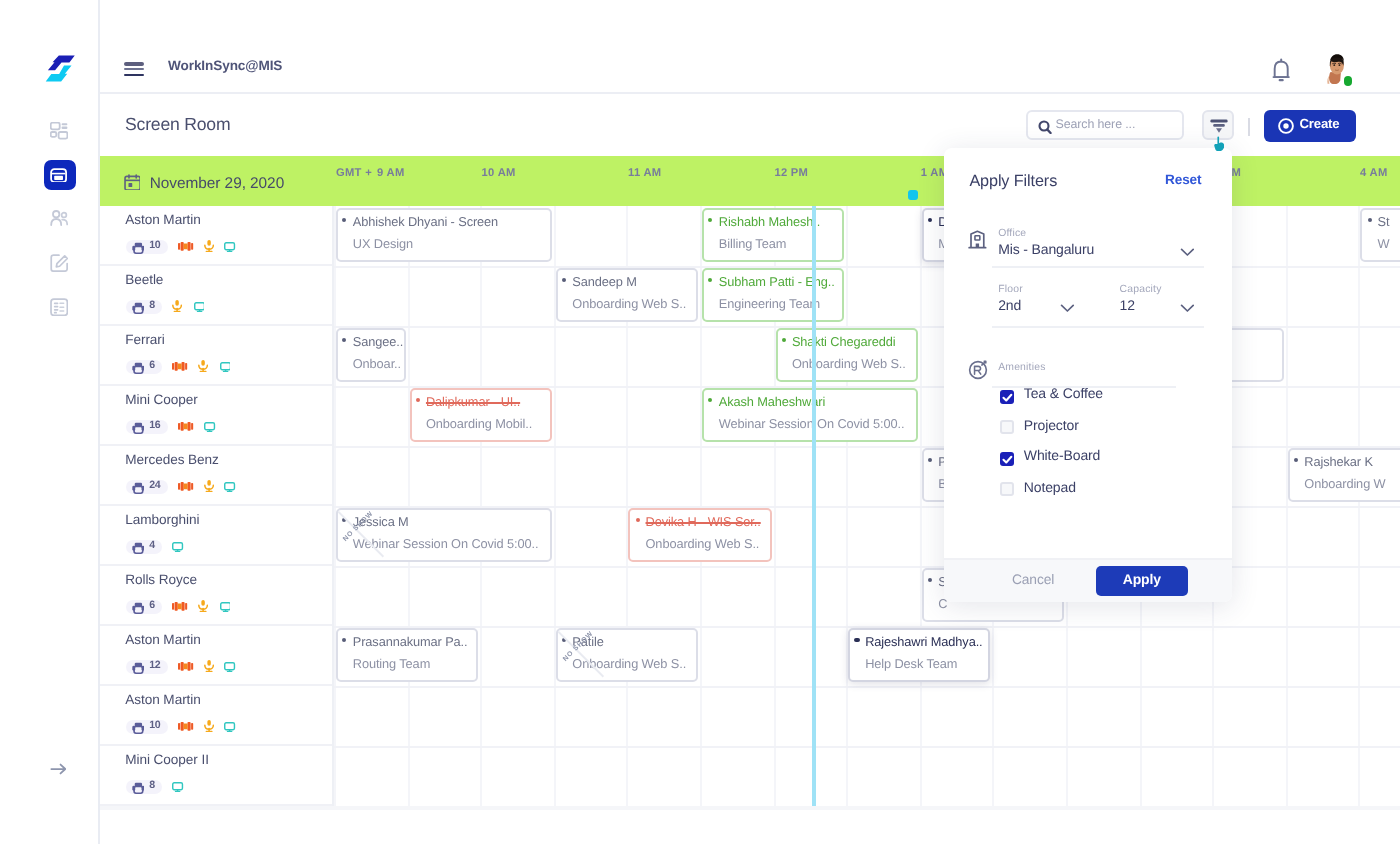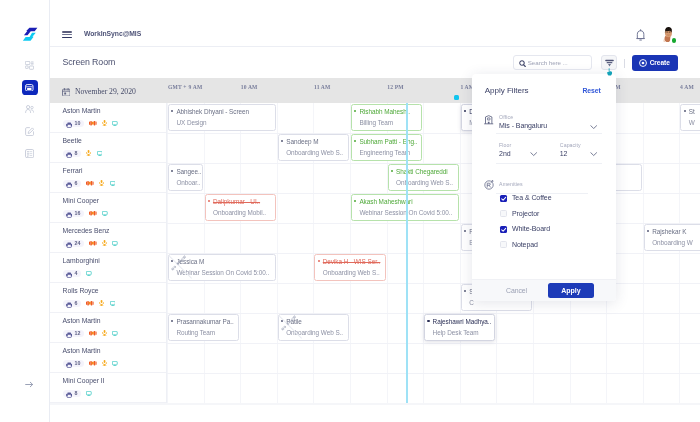--- a/index.html
+++ b/index.html
@@ -49,21 +49,21 @@
   .divider{position:absolute;left:574.3px;top:11.5px;width:1px;height:9.5px;background:#d9dbe4;}
   .createbtn{position:absolute;left:582.8px;top:7.8px;width:46.2px;height:16.2px;border-radius:3px;
              background:#1a35b5;color:#fff;}
   .createbtn .ci{position:absolute;left:7.2px;top:4.1px;line-height:0;display:block;}
   .createbtn .cl{position:absolute;left:17.4px;top:0;height:16.2px;line-height:15.6px;font-size:6.6px;
                  font-weight:700;letter-spacing:-.08px;}
   .cursor{position:absolute;left:606.6px;top:68.3px;width:5.2px;height:7.8px;z-index:30;line-height:0;}
 
   
   .calwrap{position:absolute;left:49.5px;top:78px;right:0;bottom:0;background:#f8f9fb;}
-  .calhead{position:absolute;left:0;top:0;right:0;height:25px;background:#e5e5e5;font-family:Liberation Serif, serif;}
+  .calhead{position:absolute;left:0;top:0;right:0;height:25px;background:#bef264;}
   .datebox{position:absolute;left:12px;top:4.4px;display:flex;align-items:center;gap:4.8px;}
   .datebox .dlabel{font-size:7.7px;color:#464b69;letter-spacing:-.02px;}
   .hourlabel{position:absolute;top:5.5px;font-size:5.6px;font-weight:700;color:#787d9b;
              letter-spacing:.15px;white-space:nowrap;}
   .gmt{position:absolute;left:118.5px;top:5.5px;font-size:5.6px;font-weight:700;color:#787d9b;
        letter-spacing:.15px;}
   .calbody{position:absolute;left:0;top:24.6px;right:0;height:300px;background:#fff;}
   .roomcol{position:absolute;left:0;top:0;width:117.5px;height:300px;background:#fff;z-index:3;
            border-right:1px solid #eef0f5;}
   .room{position:relative;height:30px;border-bottom:1px solid #f0f1f6;padding:4.6px 0 0 13.1px;}

